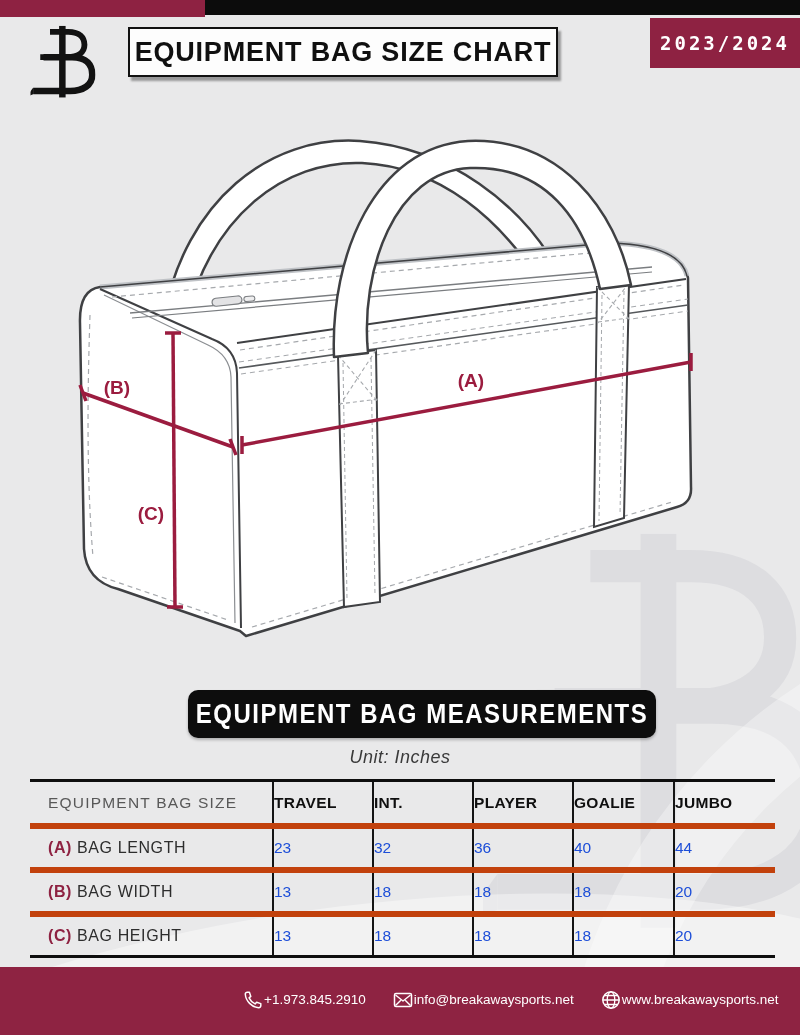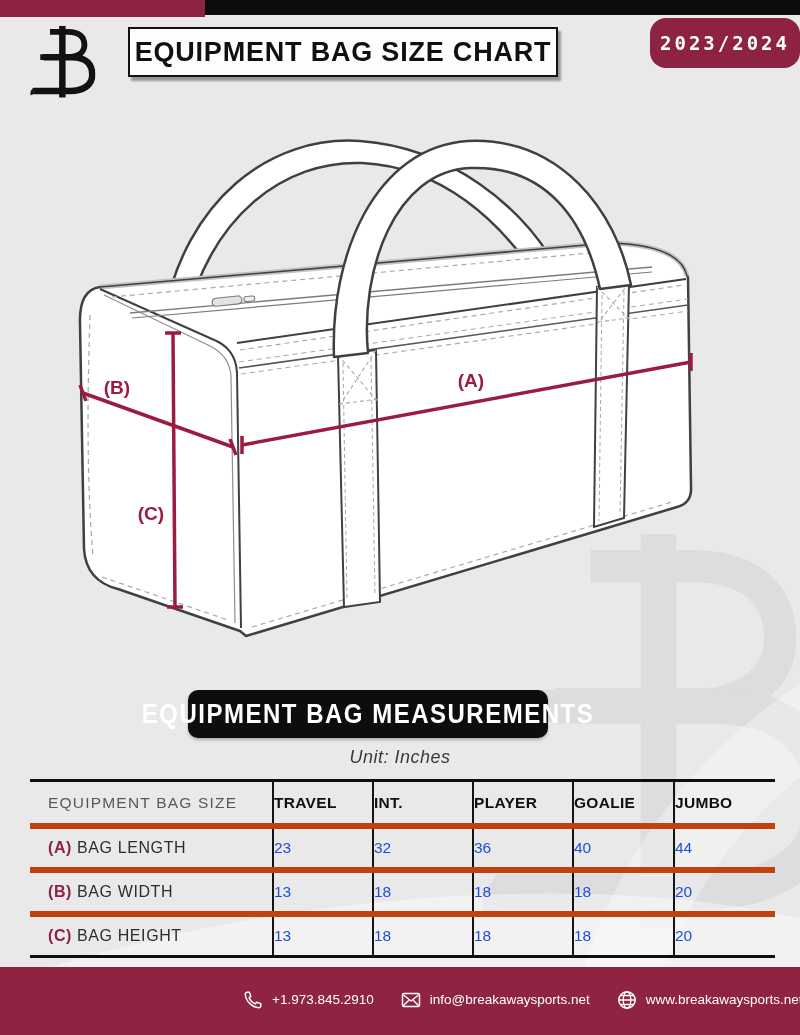--- a/index.html
+++ b/index.html
@@ -13,35 +13,35 @@
   .topbar-black{position:absolute;left:205px;top:0;width:595px;height:15px;background:#0c0c0c;z-index:4;}
   .header-logo{position:absolute;left:30px;top:24px;width:66px;height:78px;color:#121212;z-index:5;}
   .title-box{
     position:absolute;left:128px;top:27px;width:430px;height:50px;background:#fdfdfd;
     border:2px solid #111;box-sizing:border-box;display:flex;align-items:center;justify-content:center;
     box-shadow:3px 4px 2px rgba(0,0,0,.35);z-index:5;
   }
   .title-box span{font-size:27px;font-weight:bold;letter-spacing:.8px;color:#101010;white-space:nowrap;}
   .year-box{
     position:absolute;left:650px;top:18px;width:150px;height:50px;background:#8e2242;
-    display:flex;align-items:center;justify-content:center;z-index:5;border-radius:16px;
+    display:flex;align-items:center;justify-content:center;z-index:5;
   }
   .year-box span{font-family:"DejaVu Sans Mono",monospace;font-weight:bold;font-size:19px;
     letter-spacing:3px;color:#fff;white-space:nowrap;}
   
   .watermark{position:absolute;left:483px;top:523px;width:358px;height:430px;color:#dddde0;z-index:0;}
   .swoosh-a{position:absolute;left:-260px;top:905px;width:1250px;height:430px;border-radius:50%;
     background:rgba(255,255,255,.40);transform:rotate(-7deg);z-index:0;}
   .swoosh-b{position:absolute;left:560px;top:600px;width:1050px;height:1050px;border-radius:50%;
     border:75px solid rgba(255,255,255,.33);box-sizing:border-box;z-index:0;}
   
   .bag-svg{position:absolute;left:0;top:115px;z-index:1;}
   
   .banner{
-    position:absolute;left:188px;top:690px;width:360px;height:48px;background:#0d0d0d;border-radius:10px;
+    position:absolute;left:188px;top:690px;width:468px;height:48px;background:#0d0d0d;border-radius:10px;
     display:flex;align-items:center;justify-content:center;z-index:2;box-shadow:0 2px 3px rgba(0,0,0,.25);
   }
   .banner span{display:inline-block;color:#fff;font-weight:bold;font-size:24px;letter-spacing:1.5px;
     transform:scale(1,1.14);white-space:nowrap;}
   .unit-line{position:absolute;left:0;top:747px;width:800px;text-align:center;z-index:2;
     font-style:italic;font-size:18px;color:#3a3a3a;letter-spacing:.5px;}
   
   .size-table{position:absolute;left:30px;top:779px;width:745px;border-collapse:collapse;table-layout:fixed;
     z-index:2;background:transparent;border-top:3px solid #0e0e0e;border-bottom:3px solid #0e0e0e;}
   .size-table th,.size-table td{padding:0;text-align:left;vertical-align:middle;}
@@ -54,21 +54,21 @@
   .size-table td.v,.size-table th.v{border-left:2px solid #141414;}
   .size-table tbody tr td{border-top:6px solid #c2410c;}
   
   .footer{position:absolute;left:0;top:967px;width:800px;height:68px;background:#8e2342;z-index:3;}
   .footer-black{position:absolute;left:0;top:0;width:220px;height:65px;background:#0b0b0b;
     display:flex;align-items:center;}
   .footer-logo{width:36px;height:44px;margin-left:26px;color:#a9a9af;flex:none;}
   .brand-name{color:#fff;font-weight:bold;font-size:14px;letter-spacing:7px;margin-left:14px;white-space:nowrap;}
   .contacts{position:absolute;left:220px;top:0;width:580px;height:65px;display:flex;align-items:center;
     padding-left:22px;box-sizing:border-box;gap:26px;}
-  .contact{display:flex;align-items:center;gap:8px;color:#fff;font-size:13.5px;white-space:nowrap;}
+  .contact{display:flex;align-items:center;color:#fff;font-size:13.5px;white-space:nowrap;}
   .cicon{width:22px;height:22px;flex:none;}
 </style>
 </head>
 <body>
 
 <div id="page">
 
   <svg width="0" height="0" style="position:absolute">
     <symbol id="bk-logo" viewBox="0 0 100 120">
       <rect x="44" y="3" width="10" height="110" fill="currentColor"></rect>

